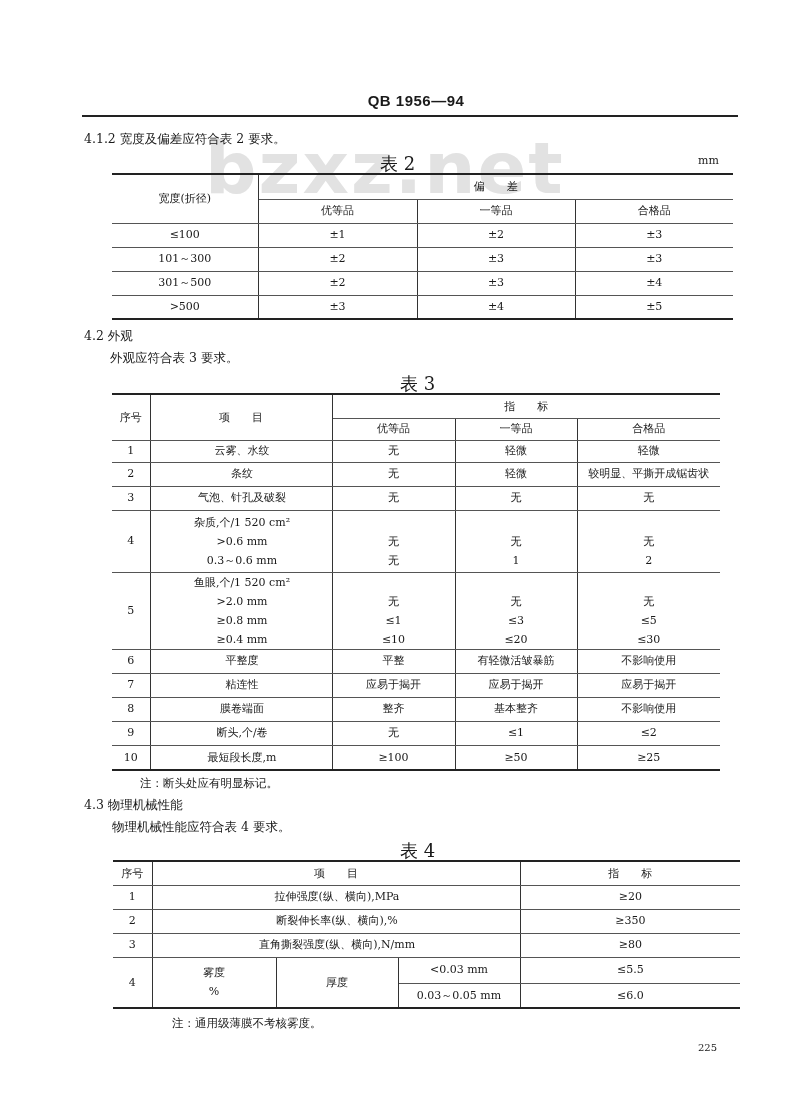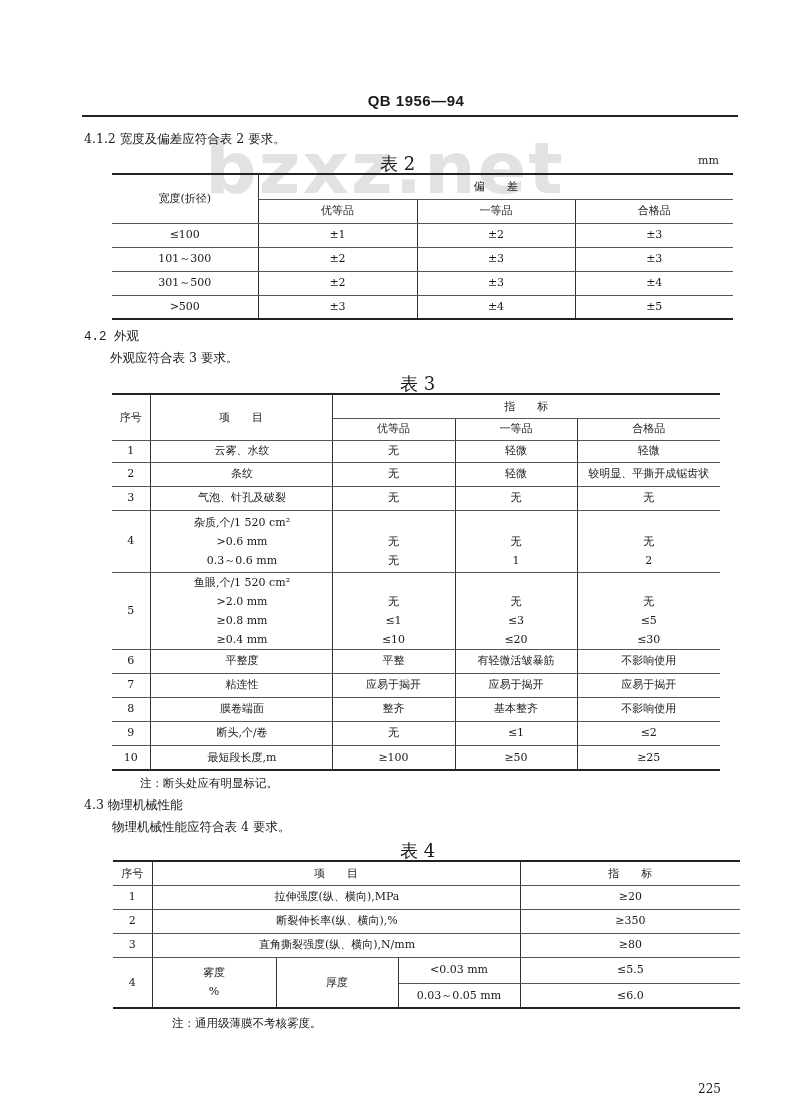--- a/index.html
+++ b/index.html
@@ -31,21 +31,21 @@
     border-top: 1px solid #555; border-bottom: 1px solid #555;
     padding: 0 4px; text-align: center; vertical-align: middle; line-height: 1.2;
   }
   table.doc tr td:first-child { border-left: none; }
   table.doc tr td:last-child { border-right: none; }
   table.doc.top-thick { border-top: 2px solid #222; }
   table.doc.bot-thick { border-bottom: 2px solid #222; }
   td.left { text-align: left; padding-left: 6px !important; }
   .multi div { height: 19px; line-height: 19px; }
   .note { font-size: 11.5px; z-index: 2; }
-  .pagenum { font-size: 12px; z-index: 2; margin-top: 40px; }
+  .pagenum { font-size: 10px; z-index: 2; }
 </style>
 </head>
 <body>
 
 <div class="abs header-title">QB 1956—94</div>
 <div class="abs header-rule"></div>
 
 <div class="abs watermark">bzxz.net</div>
 
 <div class="abs txt" style="left:84px; top:131px;">4.1.2  宽度及偏差应符合表 2 要求。</div>
@@ -89,21 +89,21 @@
   </tr>
   <tr style="height:24px">
     <td>&gt;500</td>
     <td>±3</td>
     <td>±4</td>
     <td>±5</td>
   </tr>
 </tbody>
   </table>
 
-<div class="abs txt" style="left:84px; top:328px;font-family:Liberation Mono, monospace;">4.2  外观</div>
+<div class="abs txt" style="left:84px; top:328px;">4.2  外观</div>
 <div class="abs txt" style="left:110px; top:350px;">外观应符合表 3 要求。</div>
 <div class="abs caption" style="left:400px; width:80px; top:372px;">表 3</div>
 
 <table class="doc top-thick bot-thick" style="left:112px; top:393px; width:608px;">
   <colgroup>
       <col style="width:38px">
       <col style="width:182px">
       <col style="width:123px">
       <col style="width:122px">
       <col style="width:143px">

